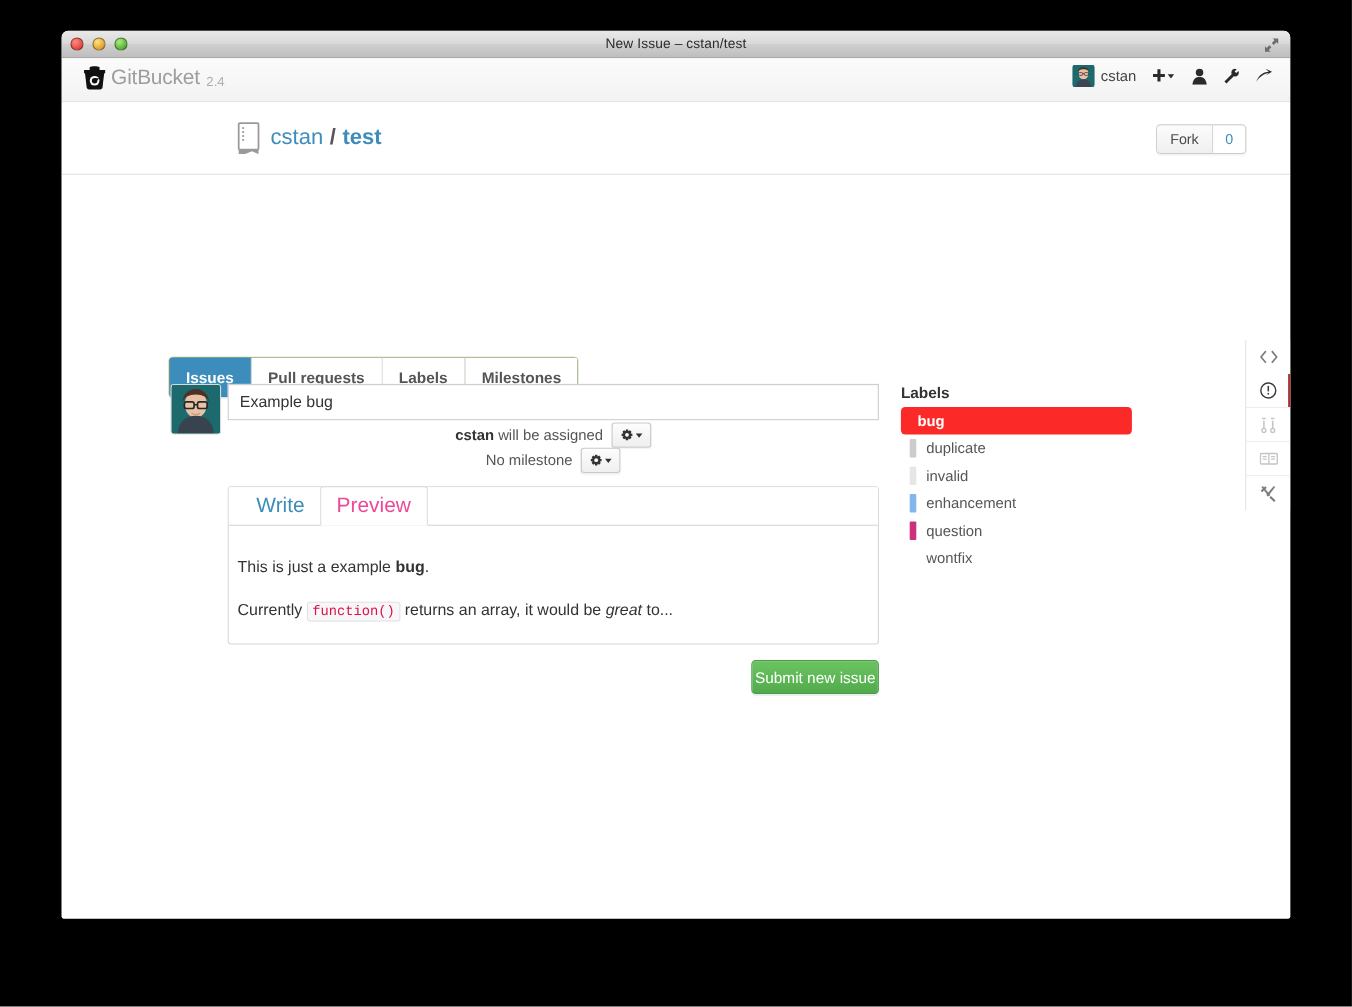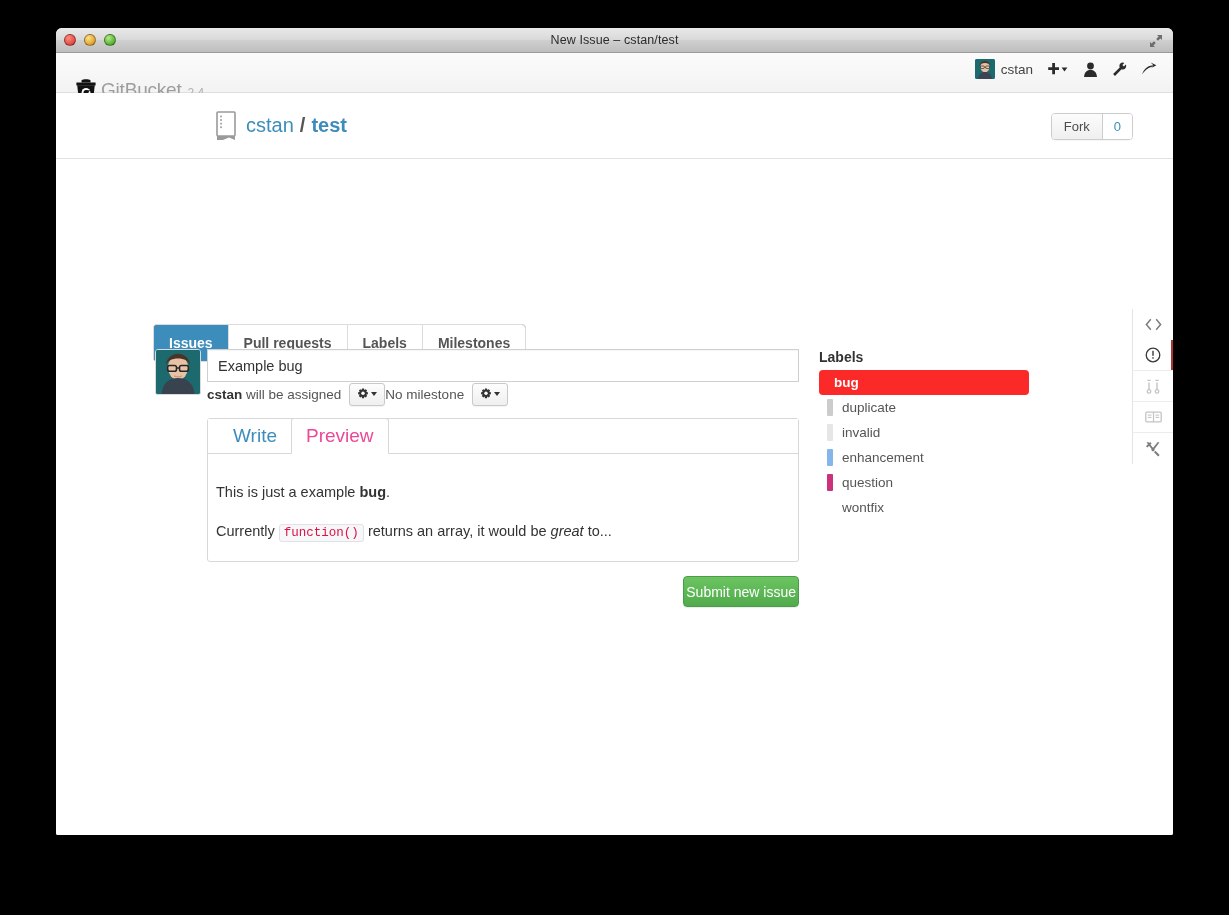--- a/index.html
+++ b/index.html
@@ -53,21 +53,21 @@
 
   
   .gb-header {
     position: relative;
     height: 40px;
     background: linear-gradient(to bottom, #fbfbfb 0%, #f3f3f3 100%);
     border-bottom: 1px solid #dfdfdf;
   }
   .brand {
     position: absolute; left: 18px; top: 6px;
-    display: flex; align-items: center; gap: 3px; margin-top: 19px;
+    display: flex; align-items: center; gap: 3px;
   }
   .brand-name {
     font-size: 19px;
     color: #9d9d9d;
     font-weight: 400;
     letter-spacing: -.2px;
   }
   .brand-ver {
     font-size: 12px; color: #b0b0b0;
     margin-left: 3px; align-self: flex-end; padding-bottom: 2px;
@@ -182,23 +182,24 @@
   .title-input {
     width: 100%; height: 33px;
     border: 1px solid #cfcfcf; border-radius: 0;
     padding: 0 10px;
     font-size: 14.5px; color: #333;
     font-family: "Liberation Sans", sans-serif;
     outline: none;
     box-shadow: inset 0 1px 1px rgba(0,0,0,.04);
   }
   .meta-row {
-    margin-top: 0;
-    display: flex; align-items: center; justify-content: flex-start;
+    margin-top: 24px;
+    display: flex; align-items: center; justify-content: flex-end;
     height: 24px;
+    flex-direction: column;
   }
   .meta-left, .meta-right { display: flex; align-items: center; gap: 8px; }
   .meta-text { font-size: 13.5px; color: #555; }
   .meta-text b { color: #333; }
   .gear-btn {
     width: 36px; height: 23px;
     border: 1px solid #c9c9c9; border-radius: 3px;
     background: linear-gradient(to bottom, #fdfdfd, #efefef);
     display: flex; align-items: center; justify-content: center; gap: 2px;
     box-shadow: 0 1px 1px rgba(0,0,0,.05);

